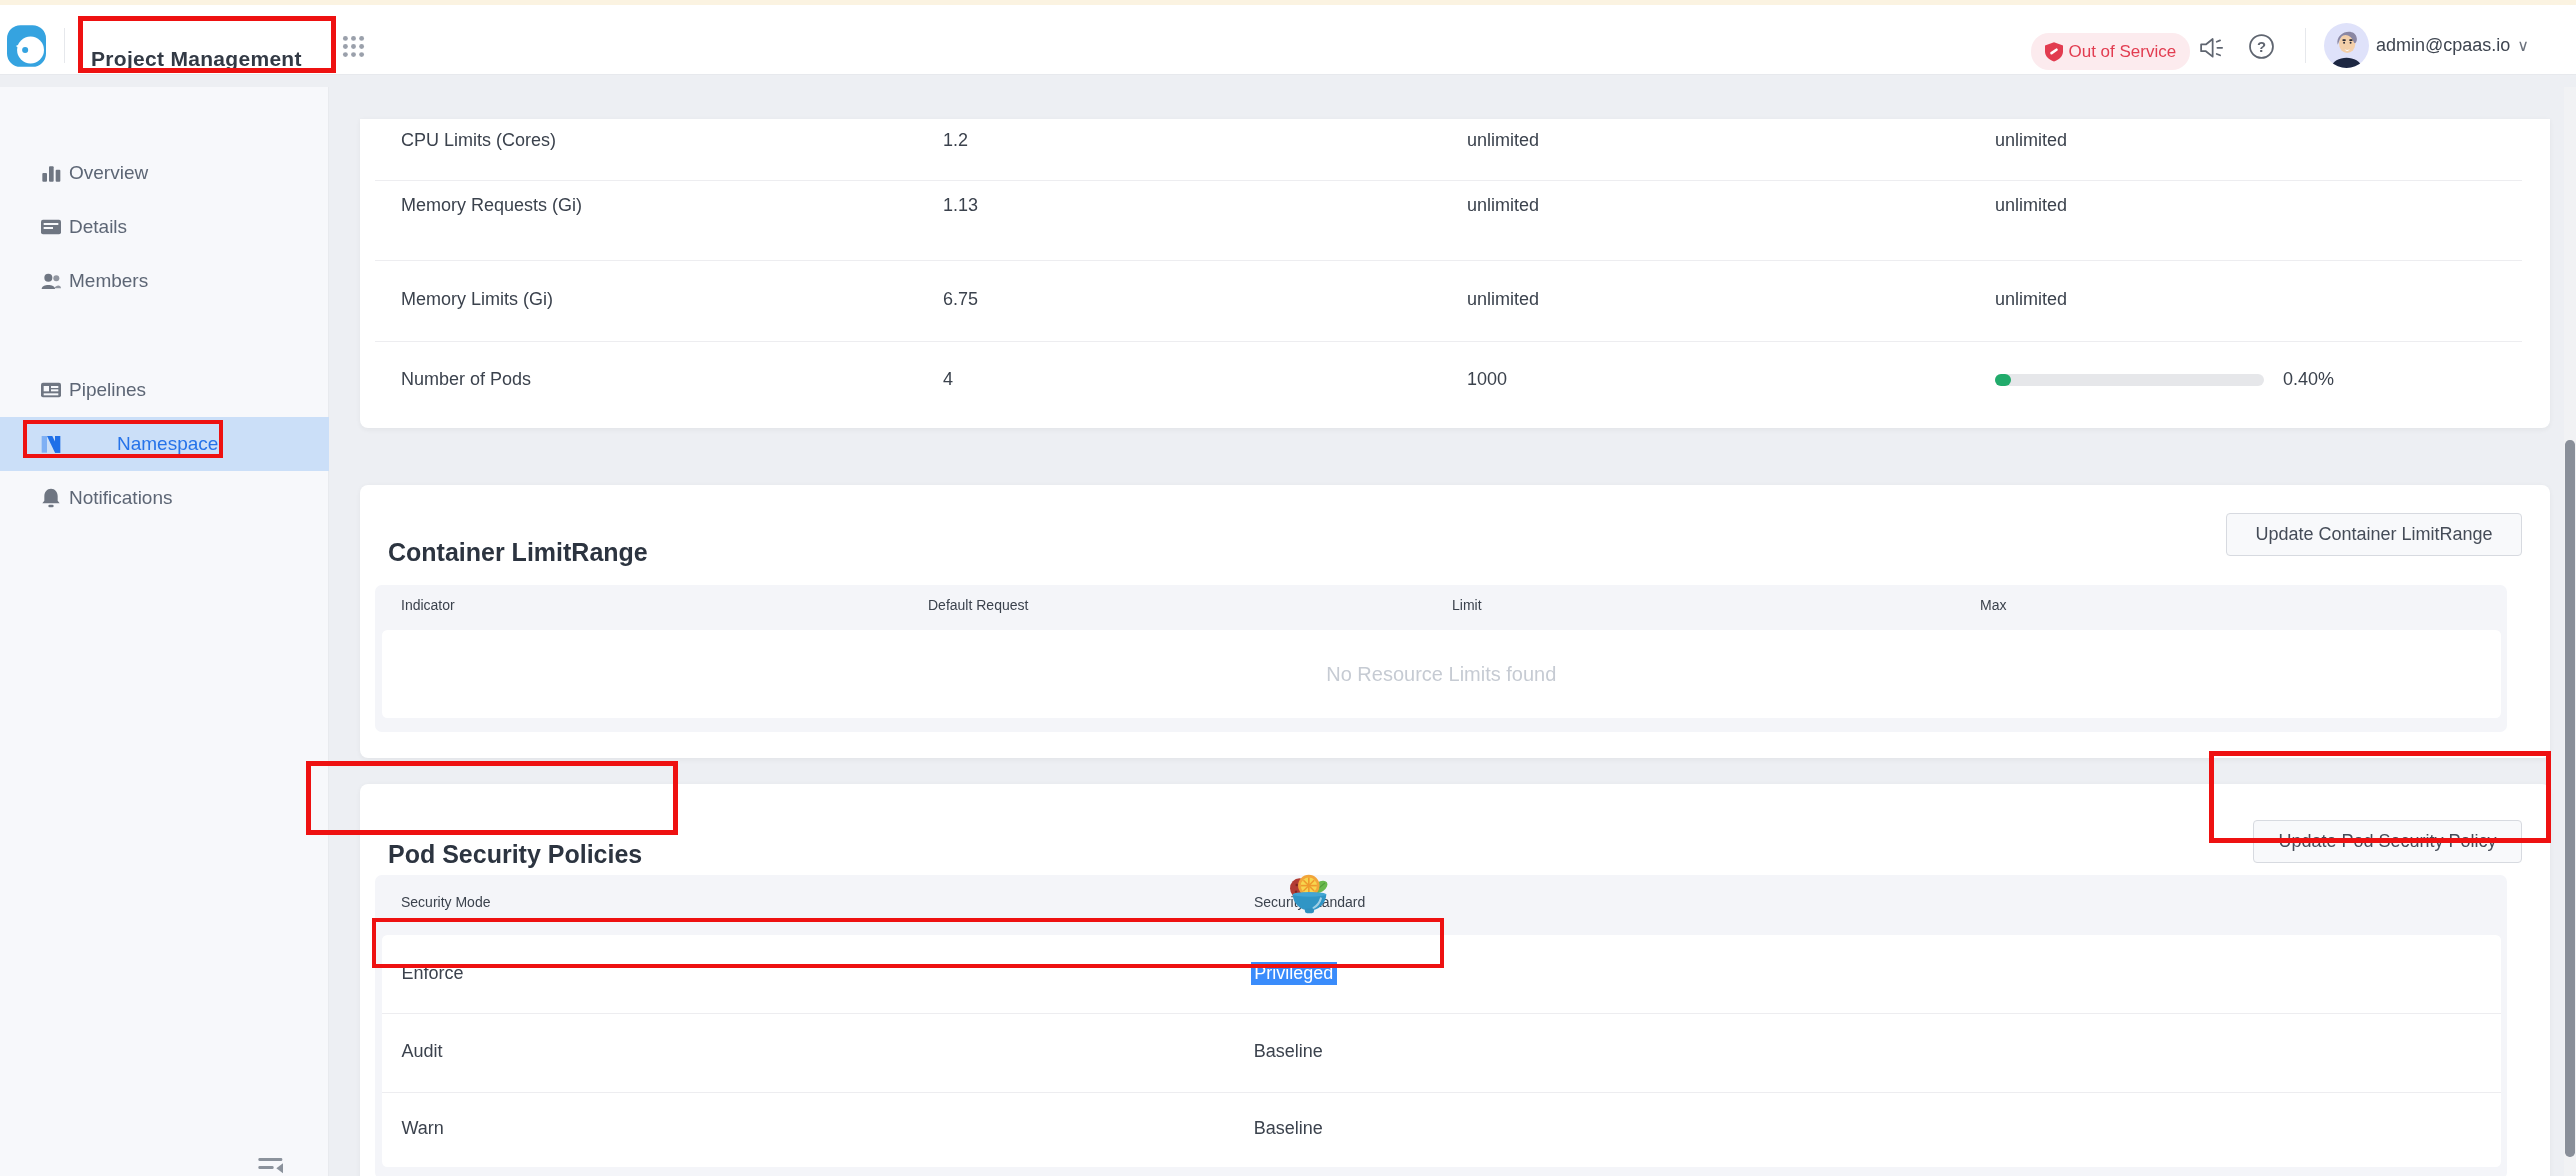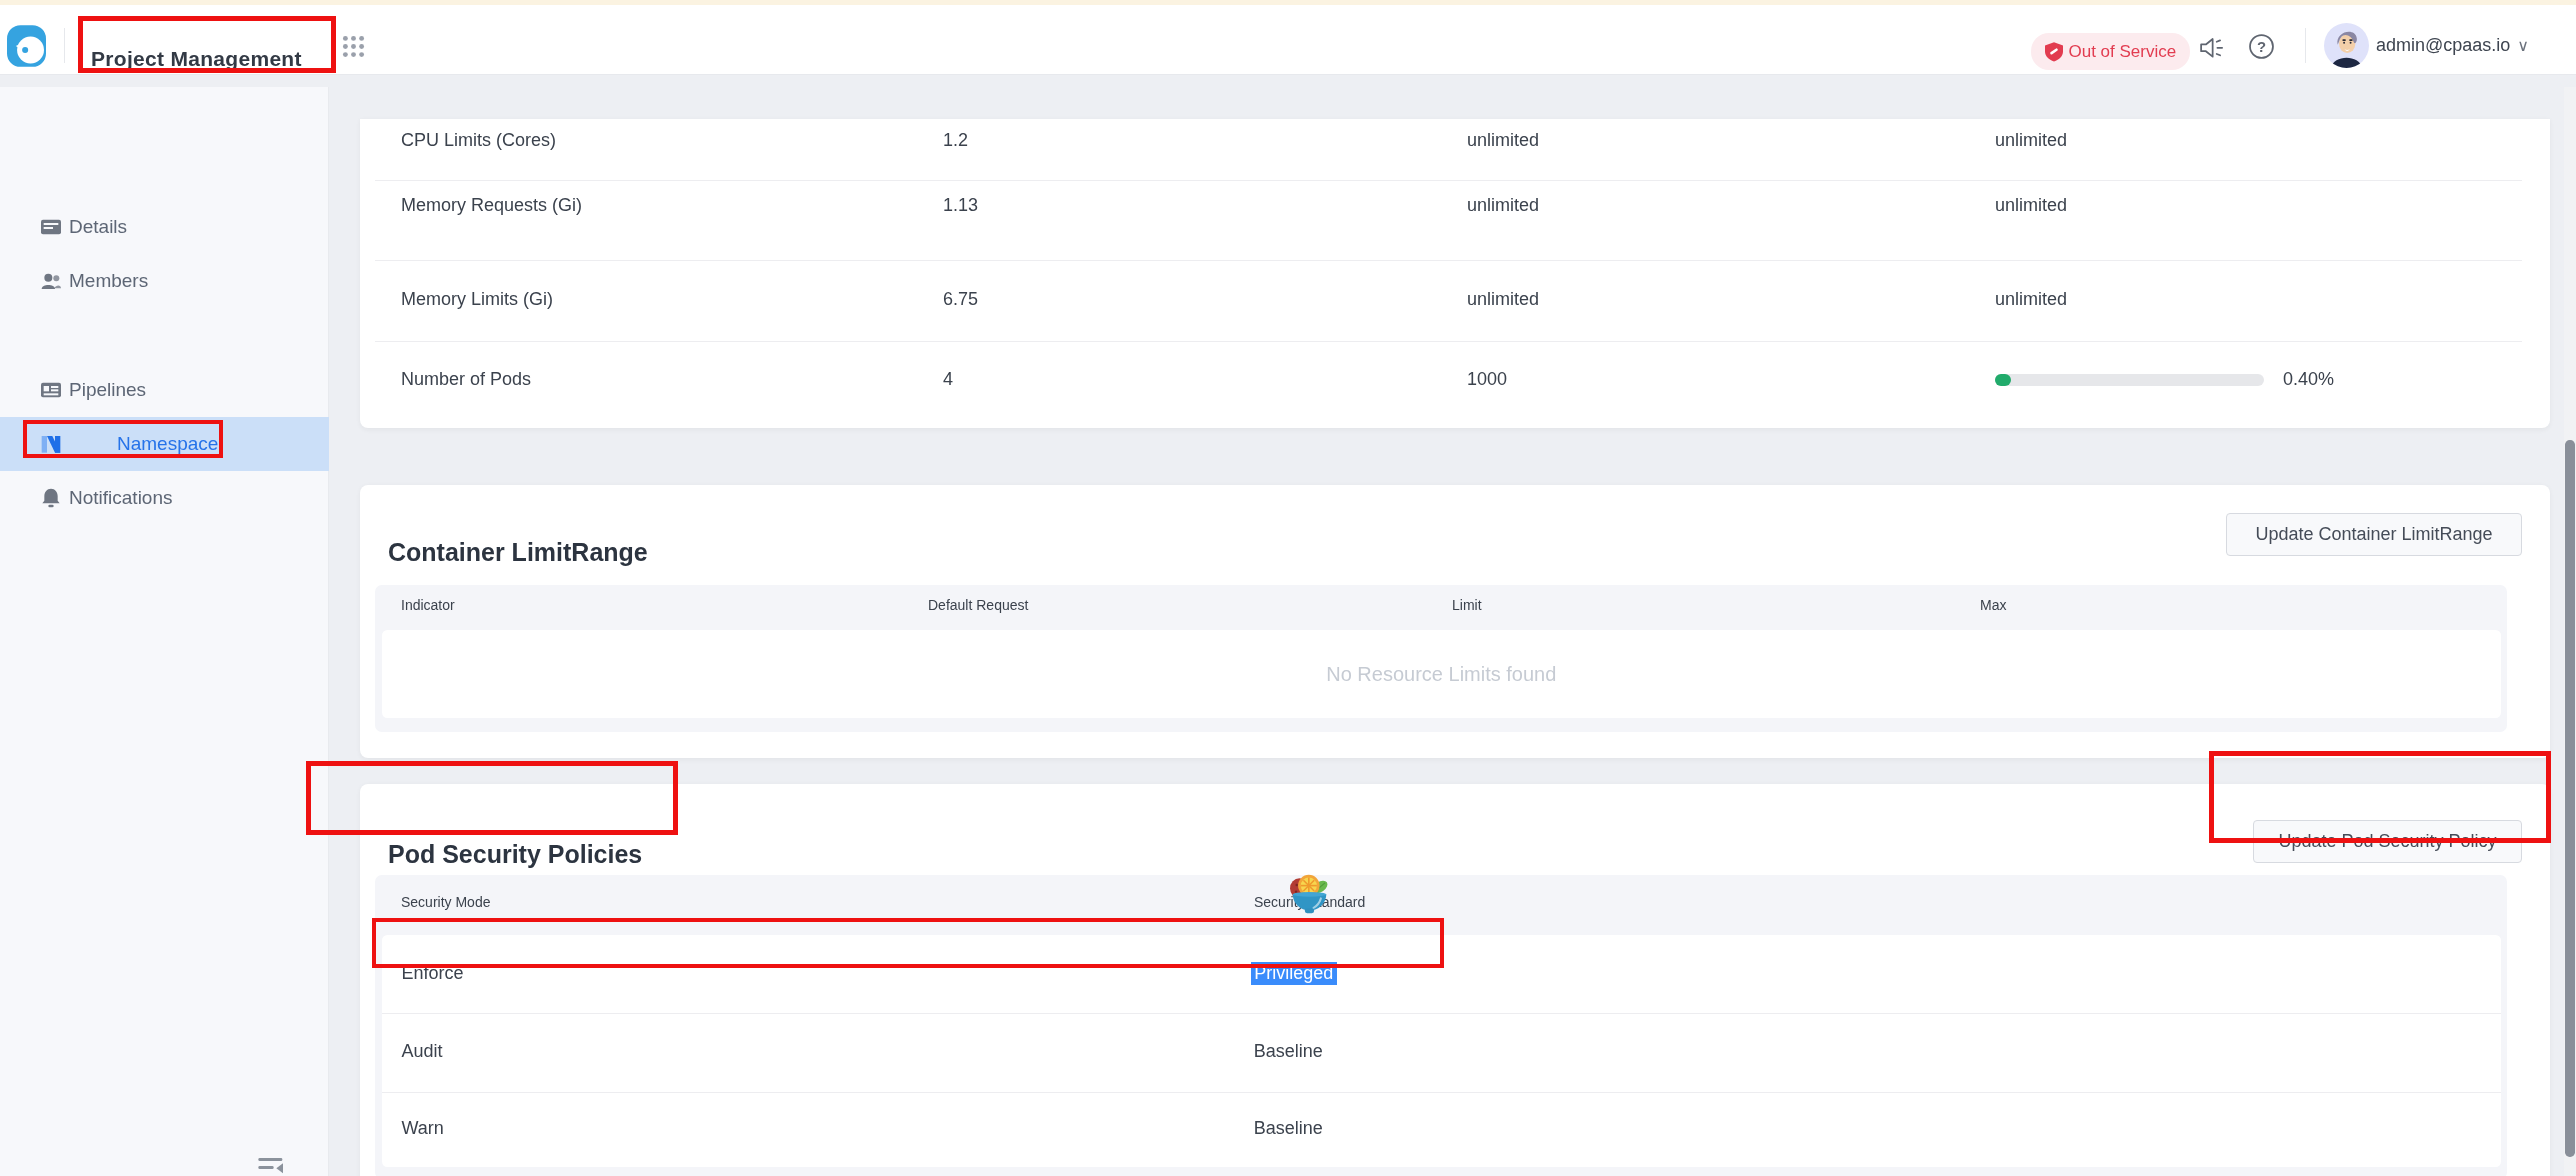--- a/index.html
+++ b/index.html
@@ -122,20 +122,28 @@
     </svg>
 
     <div class="abs" style="left:2376px;top:0;height:80px;display:flex;align-items:center;gap:6.8px;cursor:pointer">
       <span class="email">admin@cpaas.io</span>
       <span class="chev">∨</span>
     </div>
   </header>
 
   <nav class="abs sidebar">
 
+    <div class="side-item" style="top:59px">
+      <svg class="ico" viewBox="0 0 36 36">
+        <rect x="5" y="18" width="7" height="13" rx="1.5" class="icon-gray"></rect>
+        <rect x="15" y="8" width="7" height="23" rx="1.5" class="icon-gray"></rect>
+        <rect x="25" y="13" width="7" height="18" rx="1.5" class="icon-gray"></rect>
+      </svg>
+      <span class="lbl">Overview</span>
+    </div>
 
     <div class="side-item" style="top:113px">
       <svg class="ico" viewBox="0 0 36 36">
         <rect x="3" y="7" width="30" height="22" rx="3" class="icon-gray"></rect>
         <rect x="7" y="12" width="22" height="3" fill="#f7f8fb"></rect>
         <rect x="7" y="18" width="14" height="3" fill="#f7f8fb"></rect>
       </svg>
       <span class="lbl">Details</span>
     </div>
 

